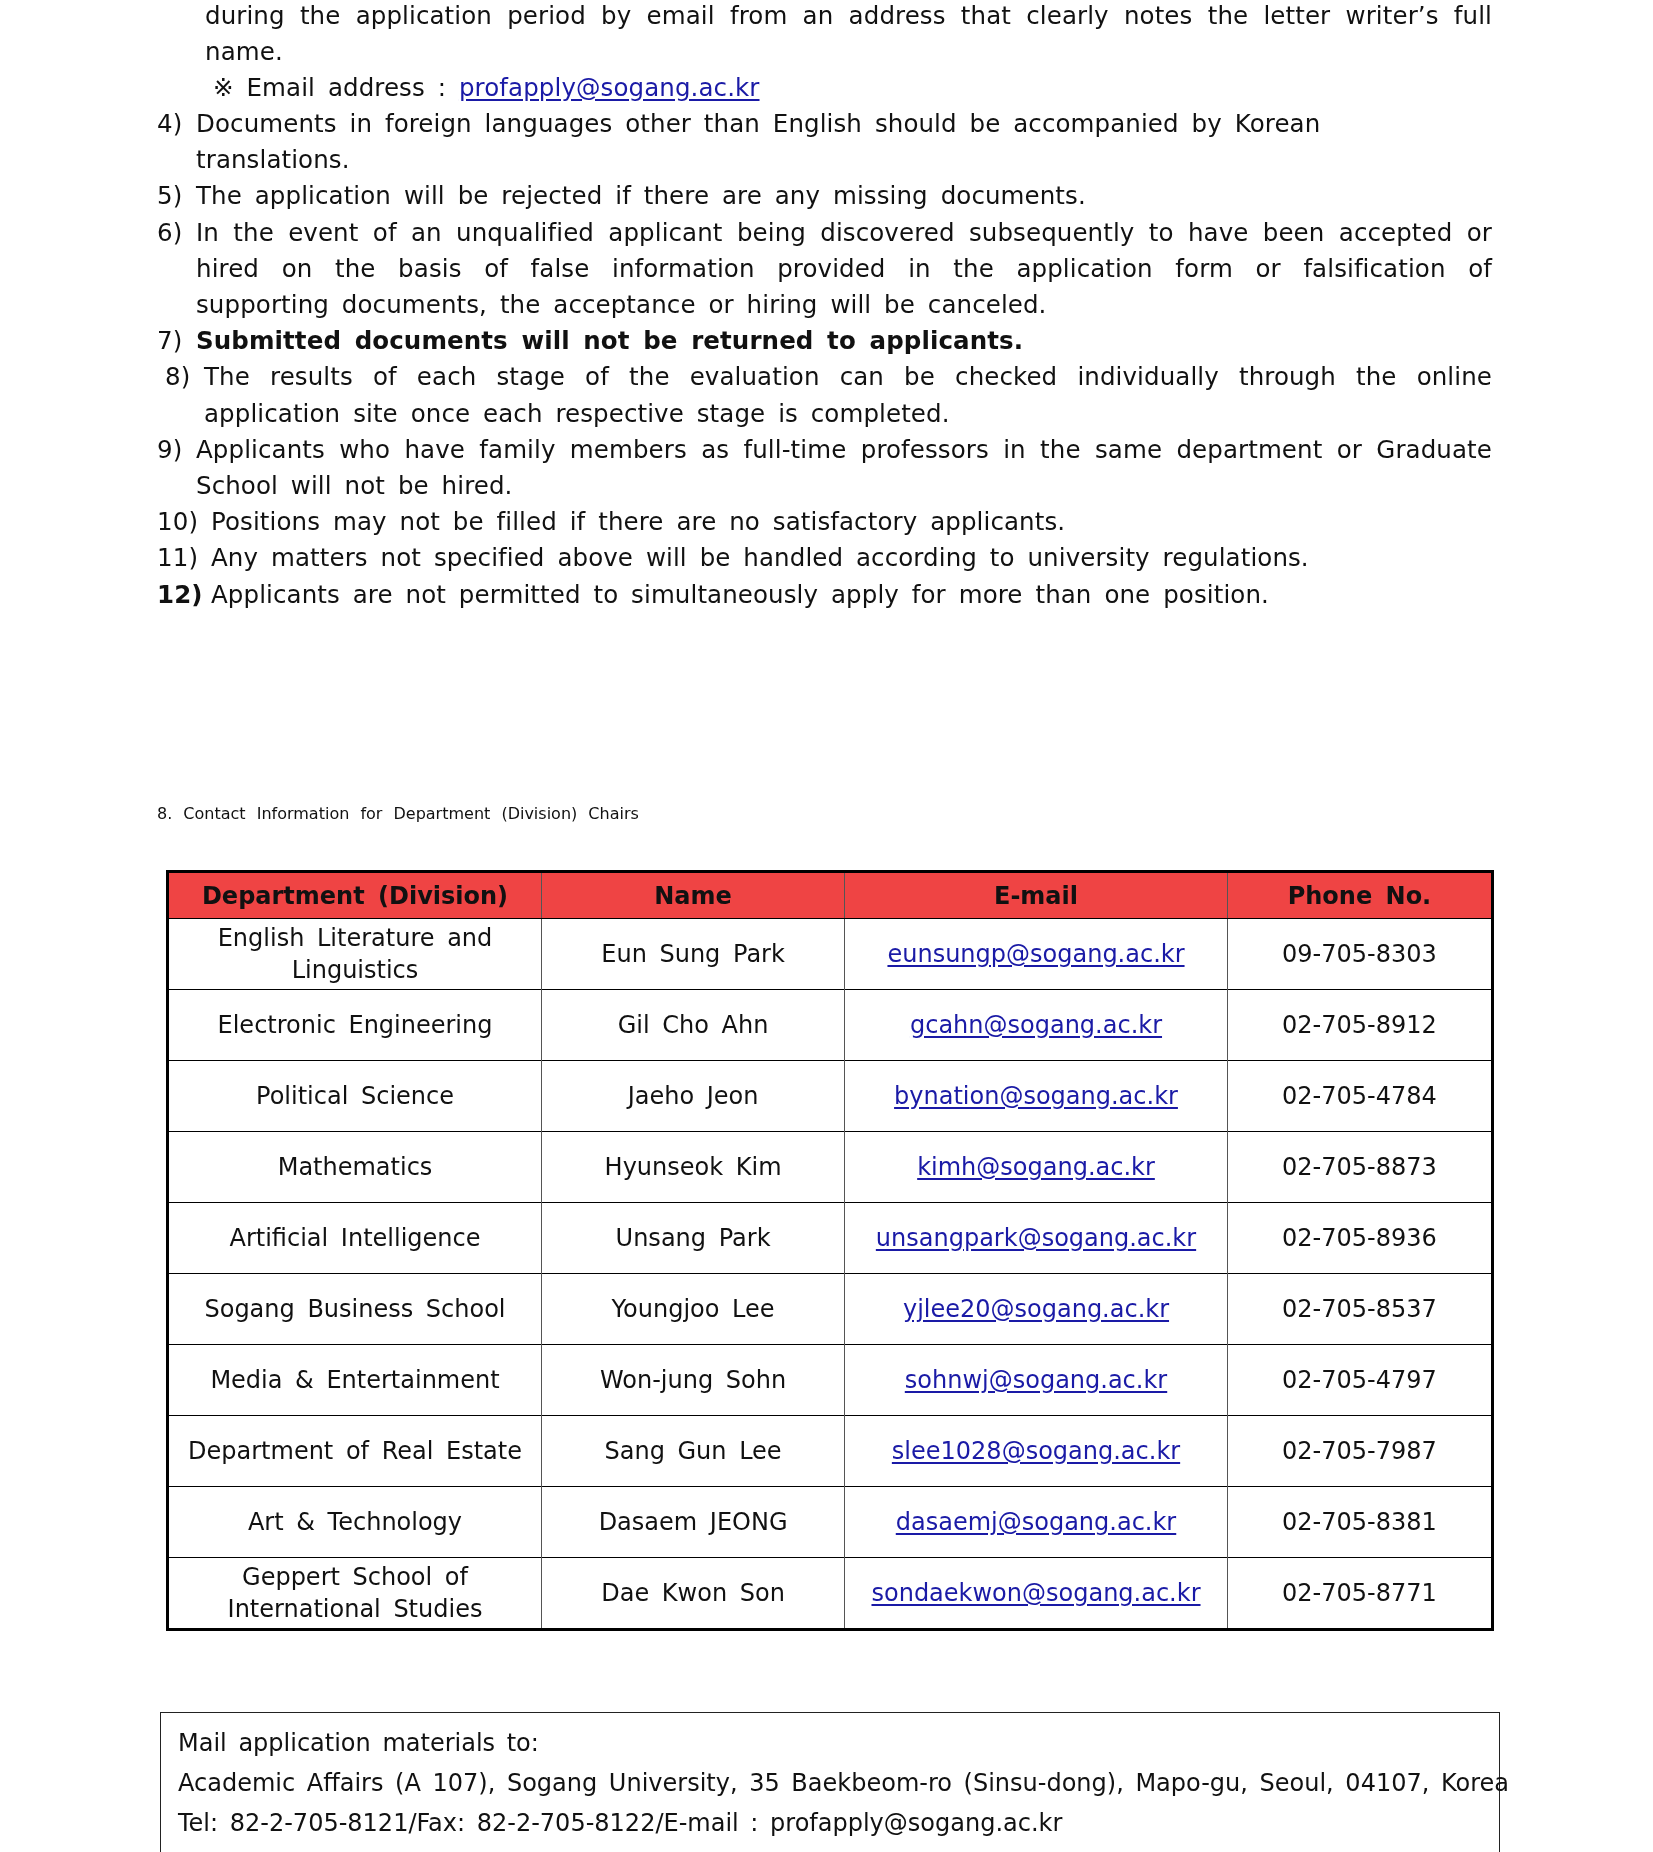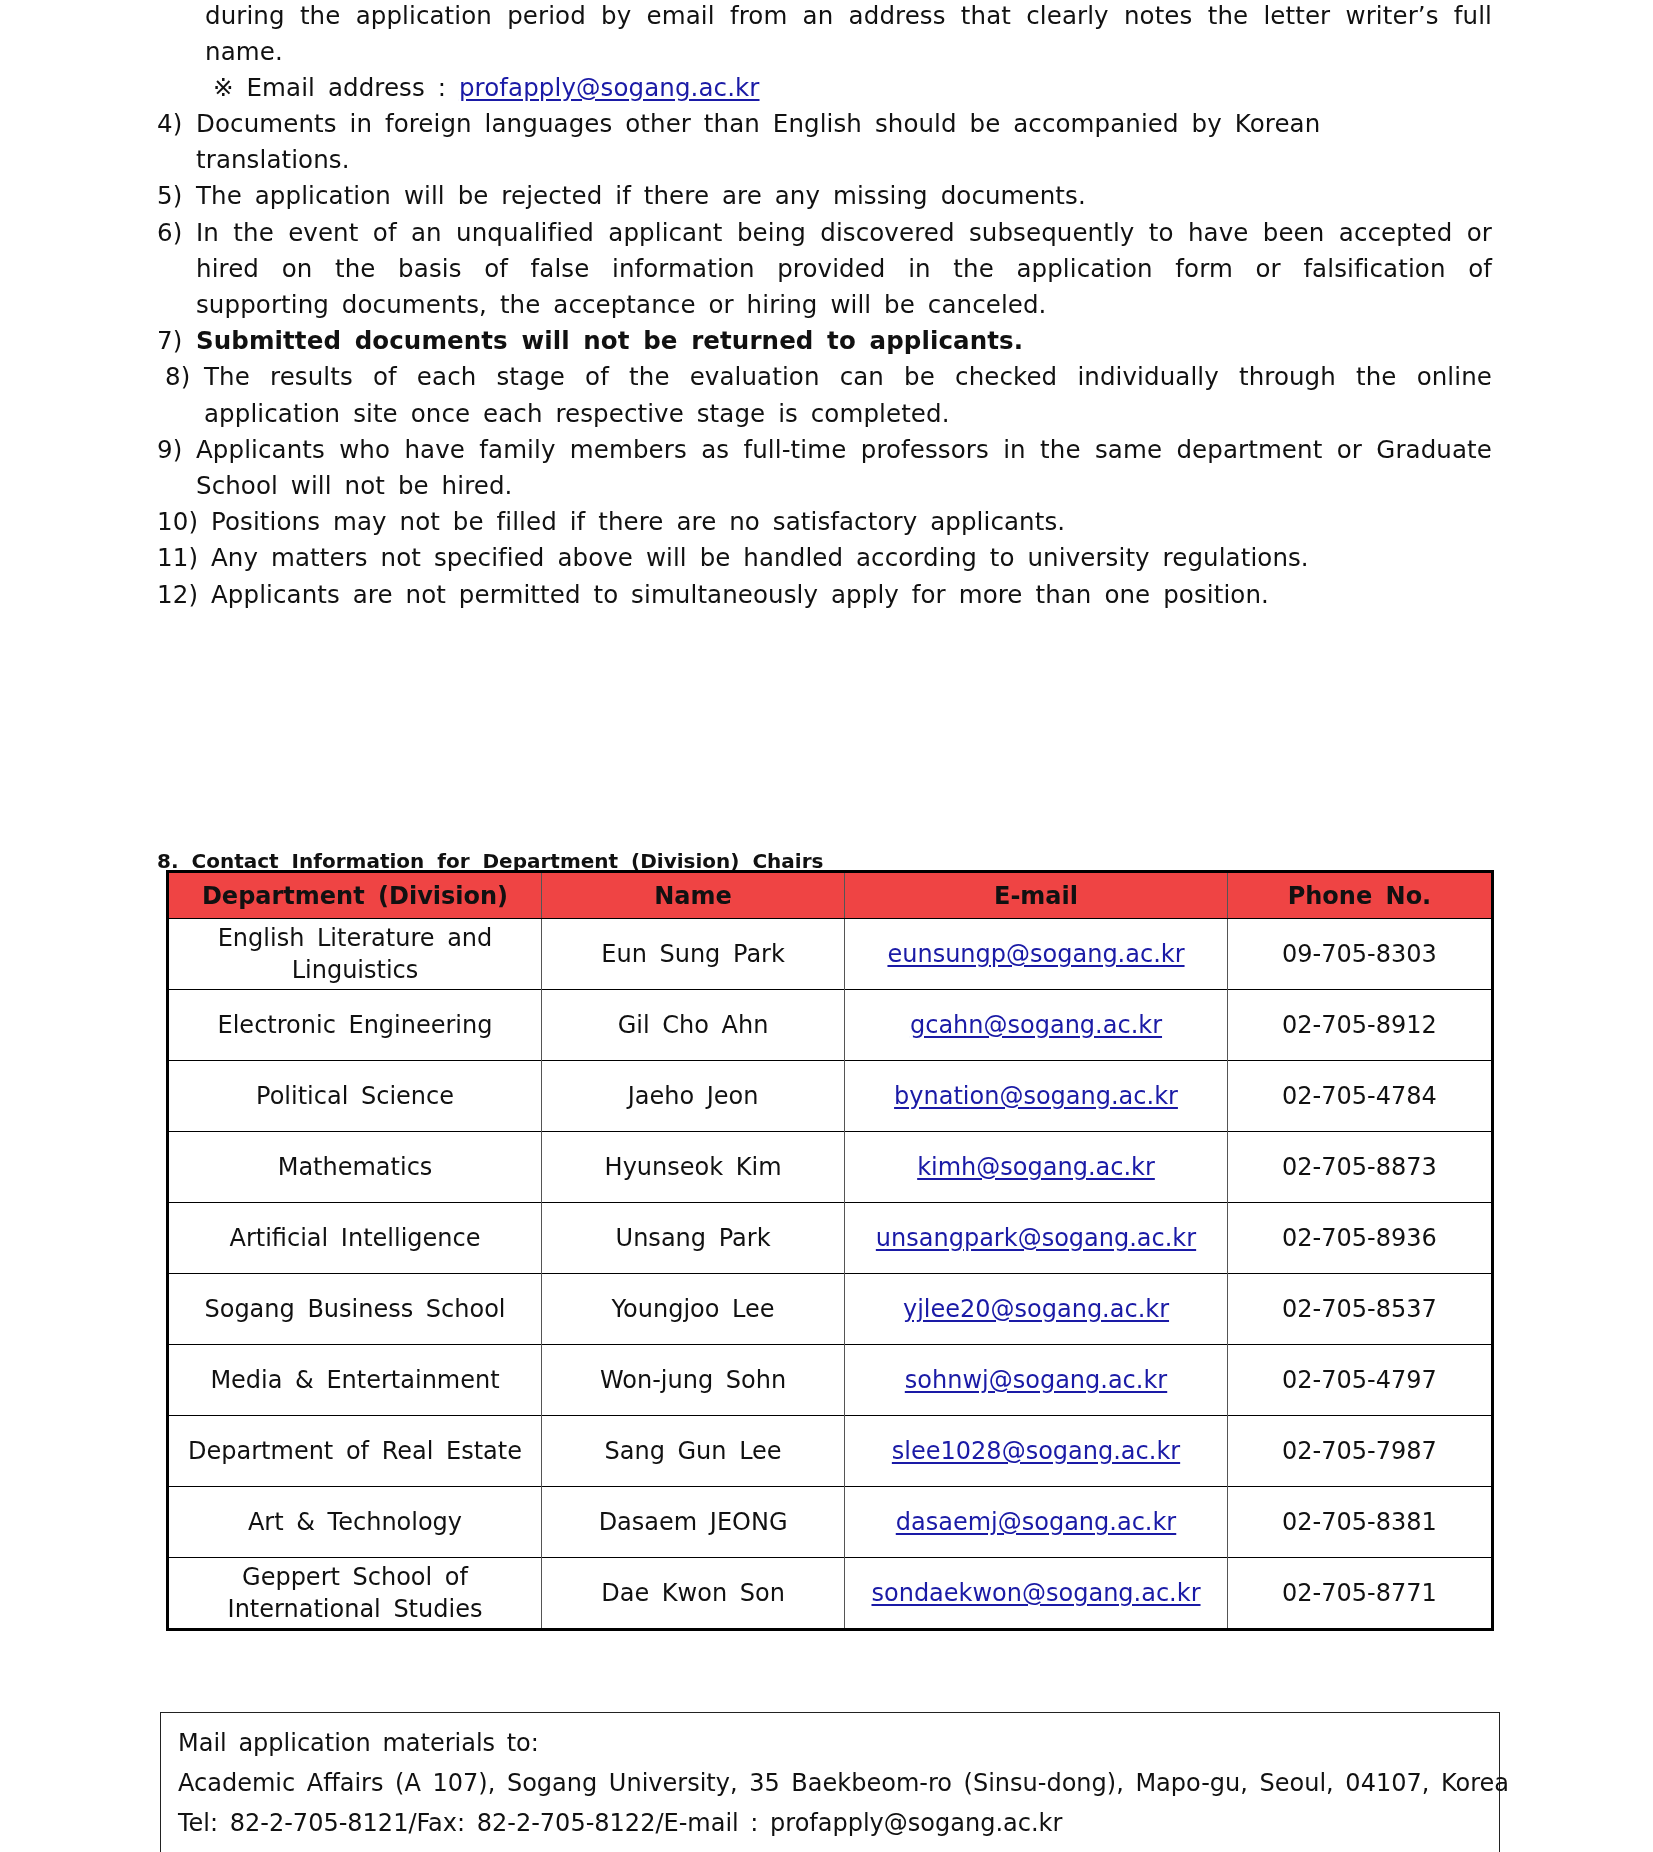--- a/index.html
+++ b/index.html
@@ -11,22 +11,22 @@
     .line {
       position: absolute; font-size: 24.5px; line-height: 36px; white-space: nowrap;
       word-spacing: 5px; letter-spacing: 0.1px;
     }
     .just { text-align: justify; text-align-last: justify; white-space: normal; }
     .num { position: absolute; }
     a.link { color: #1a1aa6; text-decoration: underline; text-underline-offset: 3px; }
     .bold { font-weight: bold; }
 
     .heading {
-      position: absolute; left: 157px; top: 796px; font-size: 20px; font-weight: bold;
-      word-spacing: 6px; line-height: 36px; white-space: nowrap; margin-top: 47px;
+      position: absolute; left: 157px; top: 796px; font-size: 16px; font-weight: normal;
+      word-spacing: 6px; line-height: 36px; white-space: nowrap;
     }
 
     table.contacts {
       position: absolute; left: 166px; top: 870px; width: 1328px;
       border-collapse: collapse; border: 3.5px solid #000;
       font-size: 24px; word-spacing: 5px;
     }
     table.contacts th {
       background: #ef4444; font-weight: bold; height: 45px; padding: 0;
       border-left: 1px solid #555; border-bottom: 1.5px solid #000;
@@ -63,21 +63,21 @@
     <div class="line just" style="top: 214.6px; left: 196px; width: 1296px; white-space: normal;"><span class="num" style="left: -39px;">6)</span><span>In the event of an unqualified applicant being discovered subsequently to have been accepted or</span></div>
     <div class="line just" style="top: 250.8px; left: 196px; width: 1296px; white-space: normal;"><span>hired on the basis of false information provided in the application form or falsification of</span></div>
     <div class="line" style="top: 287px; left: 196px;"><span>supporting documents, the acceptance or hiring will be canceled.</span></div>
     <div class="line" style="top: 323.2px; left: 196px;"><span class="num" style="left: -39px;">7)</span><span class="bold">Submitted documents will not be returned to applicants.</span></div>
     <div class="line just" style="top: 359.4px; left: 204px; width: 1288px; white-space: normal;"><span class="num" style="left: -39px;">8)</span><span>The results of each stage of the evaluation can be checked individually through the online</span></div>
     <div class="line" style="top: 395.6px; left: 204px;"><span>application site once each respective stage is completed.</span></div>
     <div class="line just" style="top: 431.8px; left: 196px; width: 1296px; white-space: normal;"><span class="num" style="left: -39px;">9)</span><span>Applicants who have family members as full-time professors in the same department or Graduate</span></div>
     <div class="line" style="top: 468px; left: 196px; text-align: right;"><span>School will not be hired.</span></div>
     <div class="line" style="top: 504.2px; left: 211px;"><span class="num" style="left: -54px;">10)</span><span>Positions may not be filled if there are no satisfactory applicants.</span></div>
     <div class="line" style="top: 540.4px; left: 211px;"><span class="num" style="left: -54px;">11)</span><span>Any matters not specified above will be handled according to university regulations.</span></div>
-    <div class="line" style="top: 576.6px; left: 211px;"><span class="num" style="left: -54px;">12)</span><span>Applicants are not permitted to simultaneously apply for more than one position.</span></div>
+    <div class="line" style="top: 576.6px; left: 211px;"><span class="num" style="left: -54px; font-weight: bold;">12)</span><span>Applicants are not permitted to simultaneously apply for more than one position.</span></div>
   </div>
 
 <div class="heading">8. Contact Information for Department (Division) Chairs</div>
 
 <table class="contacts">
   <colgroup>
       <col class="c1">
       <col class="c2">
       <col class="c3">
       <col class="c4">

